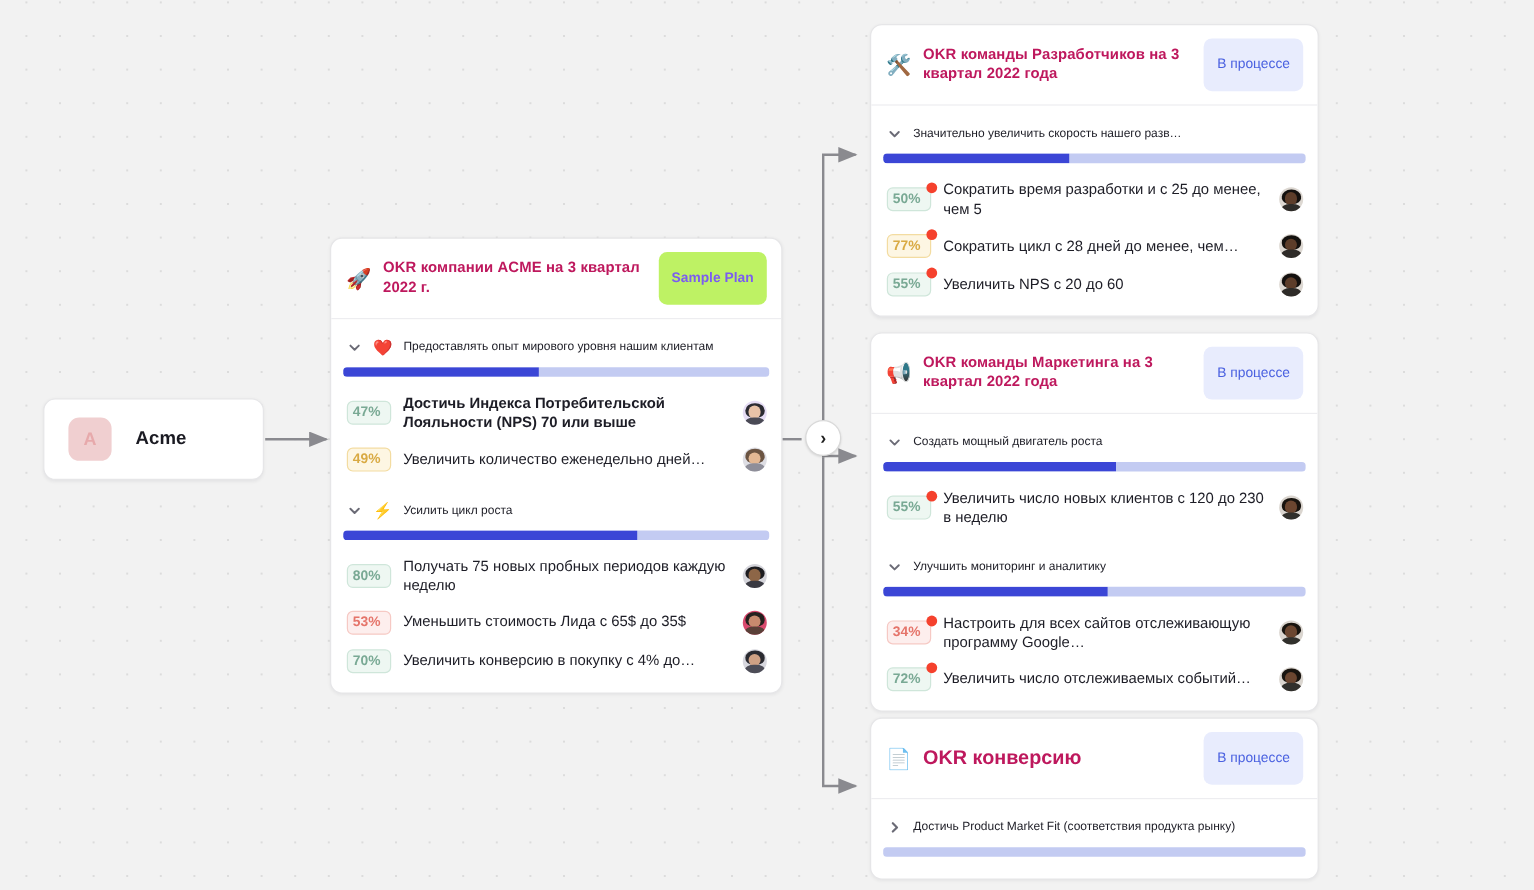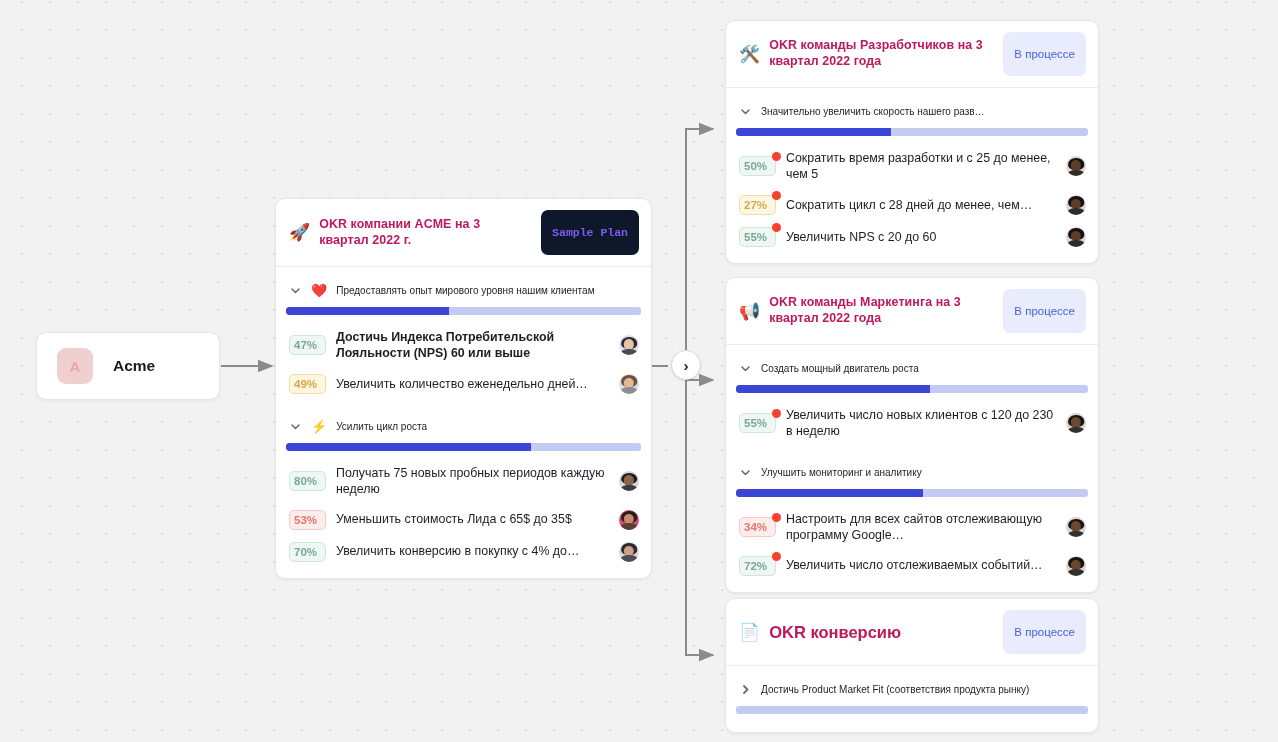--- a/index.html
+++ b/index.html
@@ -49,21 +49,21 @@
     flex: 1 1 auto;
     font-size: 12.4px; font-weight: 700; color: #be185d;
     line-height: 1.26; letter-spacing: .1px;
   }
   .head-title.big { font-size: 16.5px; font-weight: 700; letter-spacing: 0; }
   .badge {
     flex: 0 0 auto;
     font-size: 11.5px; padding: 16px 11px; border-radius: 7px;
     white-space: nowrap; font-weight: 400;
   }
-  .badge.purple { background: #0f172a; color: #7b5cf0; font-weight: 700; font-family: Liberation Mono, monospace; }
+  .badge.purple { background: #bef264; color: #7b5cf0; font-weight: 700; }
   .badge.blue   { background: #e8ecfd; color: #4a61e0; }
 
   .card-body { padding: 6px 0 10px 0; }
 
   
   .objective {
     display: flex; align-items: center; gap: 9px;
     padding: 11px 14px 9px 13px;
   }
   .chev {
@@ -177,21 +177,21 @@
             </svg>
           </span>
           <span class="obj-emoji">❤️</span>
           <span class="obj-text">Предоставлять опыт мирового уровня нашим клиентам</span>
         </div>
         <div class="bar">
           <i style="width:46%"></i>
         </div>
         <div class="kr">
           <span class="pct-wrap"><span class="pct green">47%</span></span>
-          <span class="kr-text" style="font-weight: 700;">Достичь Индекса Потребительской Лояльности (NPS) 60 или выше</span>
+          <span class="kr-text" style="font-weight: 700;">Достичь Индекса Потребительской Лояльности (NPS) 70 или выше</span>
           <div class="avatar" style="background: rgb(230, 221, 245);">
             <span class="face">
               <span class="hair" style="background:#2b2b32"></span>
               <span class="head" style="background:#e8c2a8"></span>
               <span class="body" style="background:#4a4a55"></span>
             </span>
           </div>
         </div>
         <div class="kr">
           <span class="pct-wrap"><span class="pct yellow">49%</span></span>
@@ -276,21 +276,21 @@
           <span class="kr-text">Сократить время разработки и с 25 до менее, чем 5</span>
           <div class="avatar" style="background: rgb(221, 216, 210);">
             <span class="face">
               <span class="hair" style="background:#14110f"></span>
               <span class="head" style="background:#5d3d2a"></span>
               <span class="body" style="background:#2e2b28"></span>
             </span>
           </div>
         </div>
         <div class="kr">
-          <span class="pct-wrap"><span class="pct yellow">27%</span><span class="dot"></span></span>
+          <span class="pct-wrap"><span class="pct yellow">77%</span><span class="dot"></span></span>
           <span class="kr-text">Сократить цикл с 28 дней до менее, чем…</span>
           <div class="avatar" style="background: rgb(221, 216, 210);">
             <span class="face">
               <span class="hair" style="background:#14110f"></span>
               <span class="head" style="background:#5d3d2a"></span>
               <span class="body" style="background:#2e2b28"></span>
             </span>
           </div>
         </div>
         <div class="kr">

